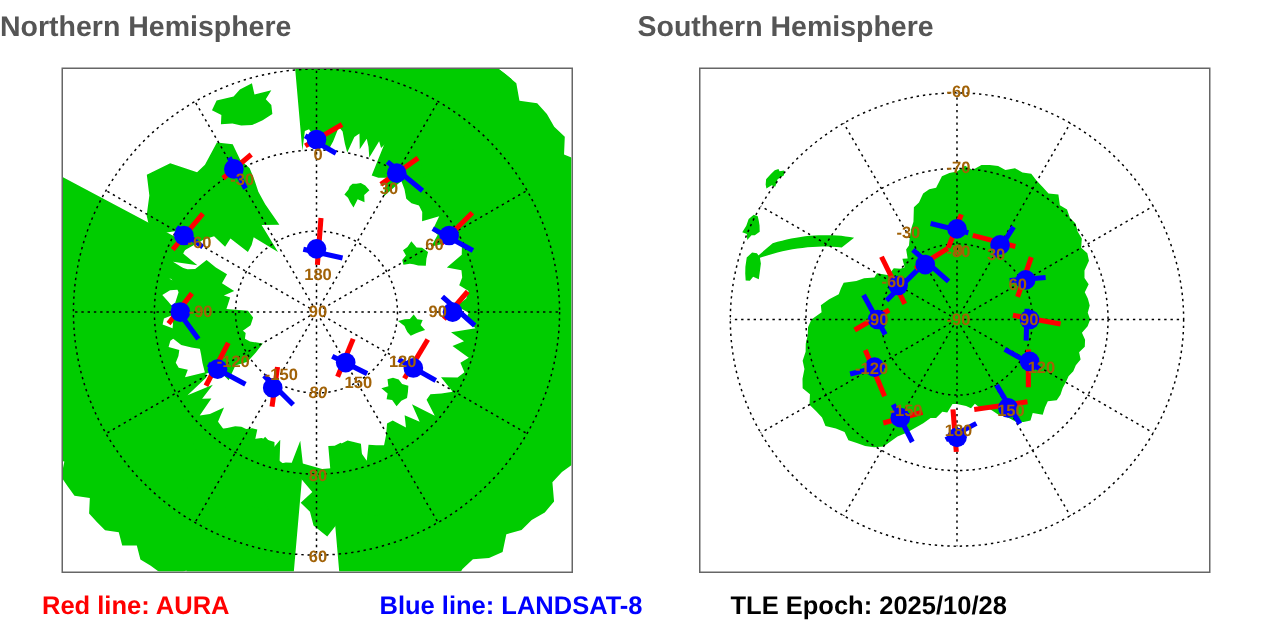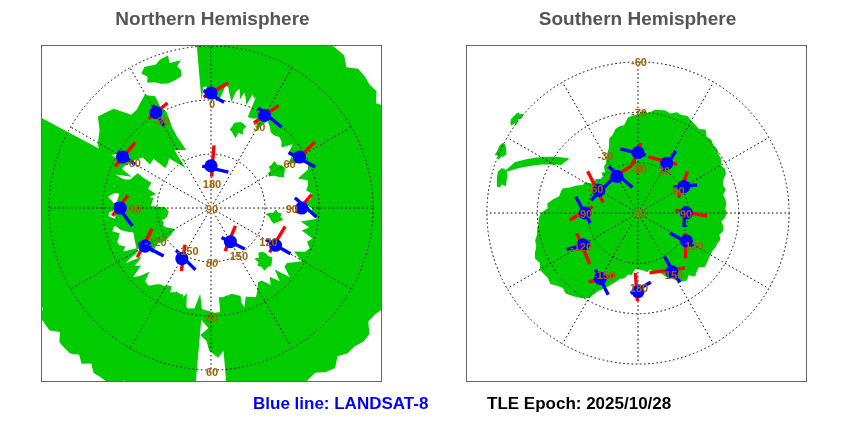--- a/index.html
+++ b/index.html
@@ -6,21 +6,21 @@
   body{
     width:850px;height:425px;position:relative;overflow:hidden;
     font-family:"Liberation Sans", sans-serif;
   }
   .panel{position:absolute;top:0;height:390px;}
   #panel-north{left:0;width:425px;}
   #panel-south{left:425px;width:425px;}
 
   .panel-title{
     position:absolute;top:8px;left:0;width:100%;
-    text-align:center;
+    text-align:left;
     font-size:19px;font-weight:bold;color:#555555;
     letter-spacing:0px;
     font-family:"Liberation Sans", sans-serif;
   }
 
   .plot-box{
     position:absolute;
     border:1px solid #666666;
     background:#ffffff;
     box-sizing:border-box;
@@ -280,15 +280,16 @@
       <div class="lbl" style="left: 128.56px; top: 142.92px;">-60</div>
       <div class="lbl" style="left: 138.56px; top: 110.08px;">-30</div>
       <div class="lbl" style="left: 172px; top: 168px;">-90</div>
       <div class="lbl" style="left: 172px; top: 123px;">-80</div>
       <div class="lbl" style="left: 172px; top: 66.6667px;">-70</div>
       <div class="lbl" style="left: 172px; top: 16px;">-60</div>
     </div>
 </div>
 
 <div class="legend">
+  <span class="legend-item" id="legend-red">Red line: AURA</span>
   <span class="legend-item" id="legend-blue">Blue line: LANDSAT-8</span>
   <span class="legend-item" id="legend-epoch">TLE Epoch: 2025/10/28</span>
 </div>
 
 </body></html>

